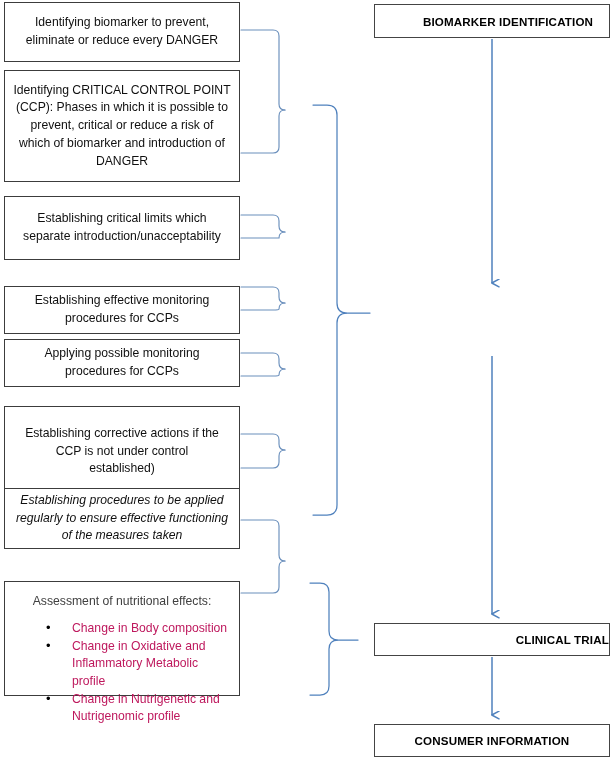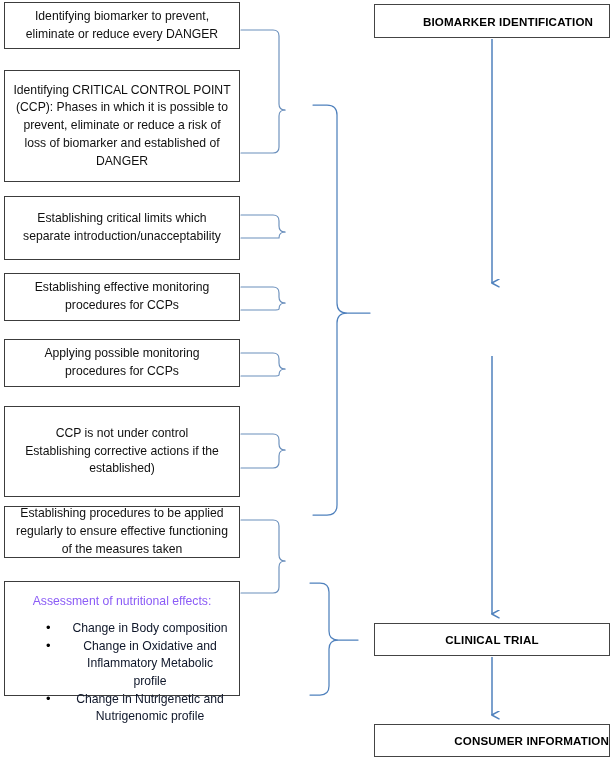--- a/index.html
+++ b/index.html
@@ -57,37 +57,37 @@
     letter-spacing: 0.15px;
     color: #000000;
   }
   .outcome-box .oline { display: block; }
   .outcome-box .oline + .oline { margin-top: 17px; }
 
   
   .assess-title {
     text-align: center;
     font-size: 12.2px;
-    color: #8b5cf6;
+    color: #404040;
     margin: 0 0 9px 0;
     width: 100%;
   }
   .assess-list {
     margin: 0;
     padding: 0 4px 0 34px;
     list-style: none;
     width: 100%;
     box-sizing: border-box;
   }
   .assess-list li {
     position: relative;
-    text-align: center;
+    text-align: left;
     font-size: 12.2px;
     line-height: 1.42;
-    color: #0f172a;
+    color: #be185d;
     margin-bottom: 1px;
     padding-left: 26px;
   }
   .assess-list li::before {
     content: "\2022";
     position: absolute;
     left: 0;
     top: -1px;
     font-size: 13px;
     color: #000;
@@ -143,75 +143,75 @@
       <line x1="338" y1="640" x2="358" y2="640"></line>
     </g>
 
     <g stroke="#4f81bd" stroke-width="1.5" fill="none">
       <line x1="492" y1="39" x2="492" y2="283" marker-end="url(#arrowhead)"></line>
       <line x1="492" y1="356" x2="492" y2="614" marker-end="url(#arrowhead)"></line>
       <line x1="492" y1="657" x2="492" y2="715" marker-end="url(#arrowhead)"></line>
     </g>
   </svg>
 
-  <div class="step-box" style="top:2px; height:47px;">
+  <div class="step-box" style="top:2px; height:60px;">
     <span class="line">Identifying biomarker to prevent,</span>
     <span class="line">eliminate or reduce every DANGER</span>
   </div>
 
   <div class="step-box" style="top:70px; height:112px;">
     <span class="line">Identifying CRITICAL CONTROL POINT</span>
     <span class="line">(CCP): Phases in which it is possible to</span>
-    <span class="line">prevent, eliminate or reduce a risk of</span>
-    <span class="line">loss of biomarker and established of</span>
+    <span class="line">prevent, critical or reduce a risk of</span>
+    <span class="line">which of biomarker and introduction of</span>
     <span class="line">DANGER</span>
   </div>
 
   <div class="step-box" style="top:196px; height:64px;">
     <span class="line">Establishing critical limits which</span>
     <span class="line">separate introduction/unacceptability</span>
   </div>
 
-  <div class="step-box" style="top:273px; height:48px;">
+  <div class="step-box" style="top:286px; height:48px;">
     <span class="line">Establishing effective monitoring</span>
     <span class="line">procedures for CCPs</span>
   </div>
 
   <div class="step-box" style="top:339px; height:48px;">
     <span class="line">Applying possible monitoring</span>
     <span class="line">procedures for CCPs</span>
   </div>
 
   <div class="step-box" style="top:406px; height:91px;">
+    <span class="line">Establishing corrective actions if the</span>
     <span class="line">CCP is not under control</span>
-    <span class="line">Establishing corrective actions if the</span>
     <span class="line">established)</span>
   </div>
 
-  <div class="step-box" style="top:506px; height:52px;">
+  <div class="step-box" style="top:488px; height:61px;font-style:italic;">
     <span class="line">Establishing procedures to be applied</span>
     <span class="line">regularly to ensure effective functioning</span>
     <span class="line">of the measures taken</span>
   </div>
 
   <div class="step-box" style="top:581px; height:115px; justify-content:flex-start; padding-top:11px;">
     <div class="assess-title">Assessment of nutritional effects:</div>
     <ul class="assess-list">
       <li>Change in Body composition</li>
       <li>Change in Oxidative and Inflammatory Metabolic profile</li>
       <li>Change in Nutrigenetic and Nutrigenomic profile</li>
     </ul>
   </div>
 
   <div class="outcome-box" style="top:4px; height:34px;padding-left:32px;">
     <span class="oline">BIOMARKER IDENTIFICATION</span>
   </div>
 
 
-  <div class="outcome-box" style="top:623px; height:33px;">
+  <div class="outcome-box" style="top:623px; height:33px;align-items:flex-end;">
     <span class="oline">CLINICAL TRIAL</span>
   </div>
 
-  <div class="outcome-box" style="top:724px; height:33px;align-items:flex-end;">
+  <div class="outcome-box" style="top:724px; height:33px;">
     <span class="oline">CONSUMER INFORMATION</span>
   </div>
 
 </div>
 
 </body></html>

